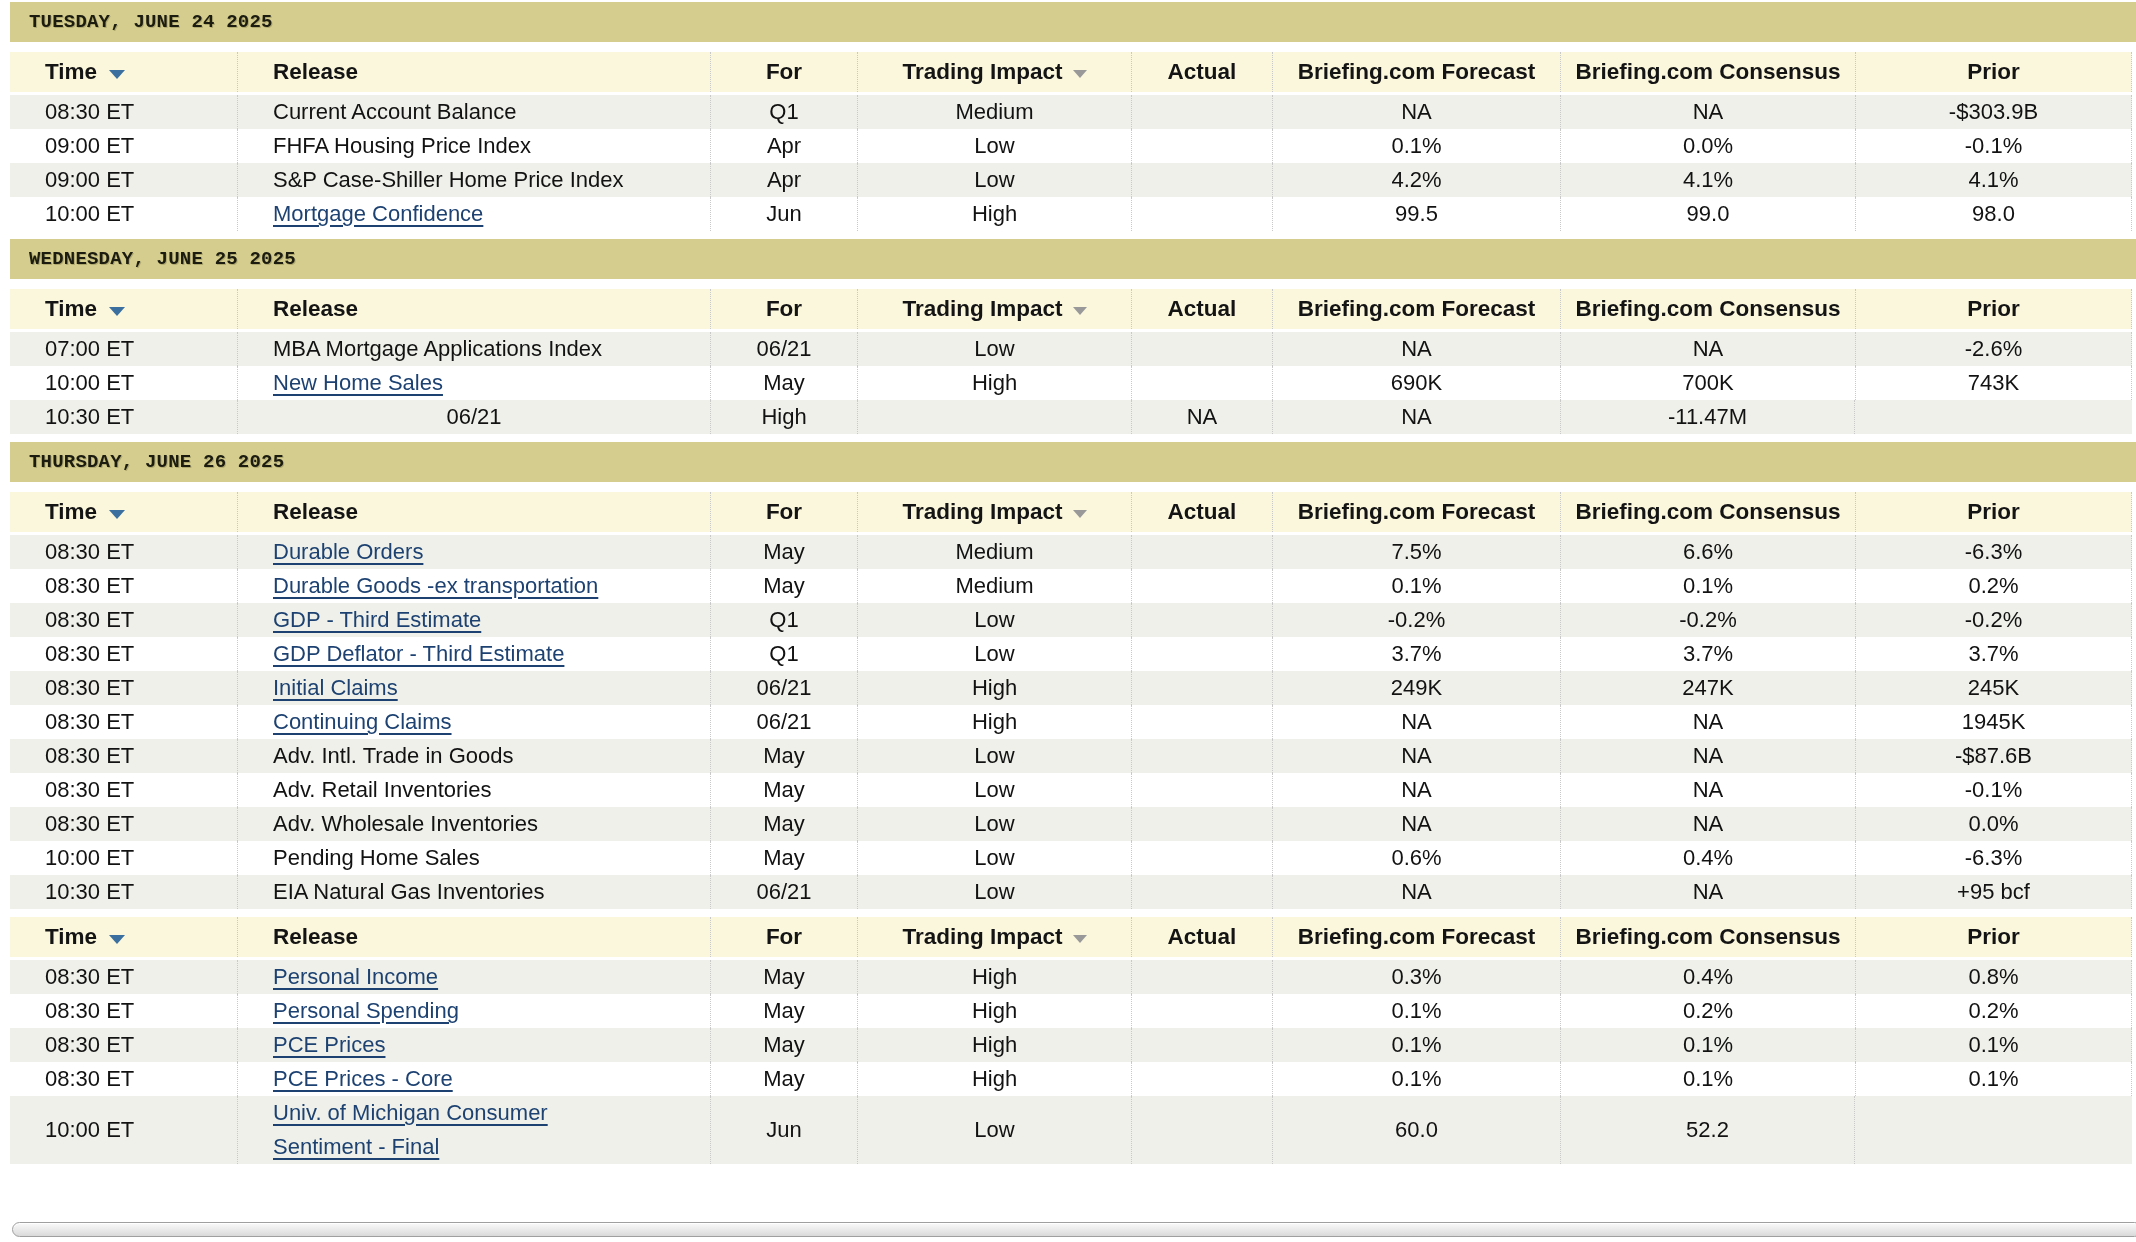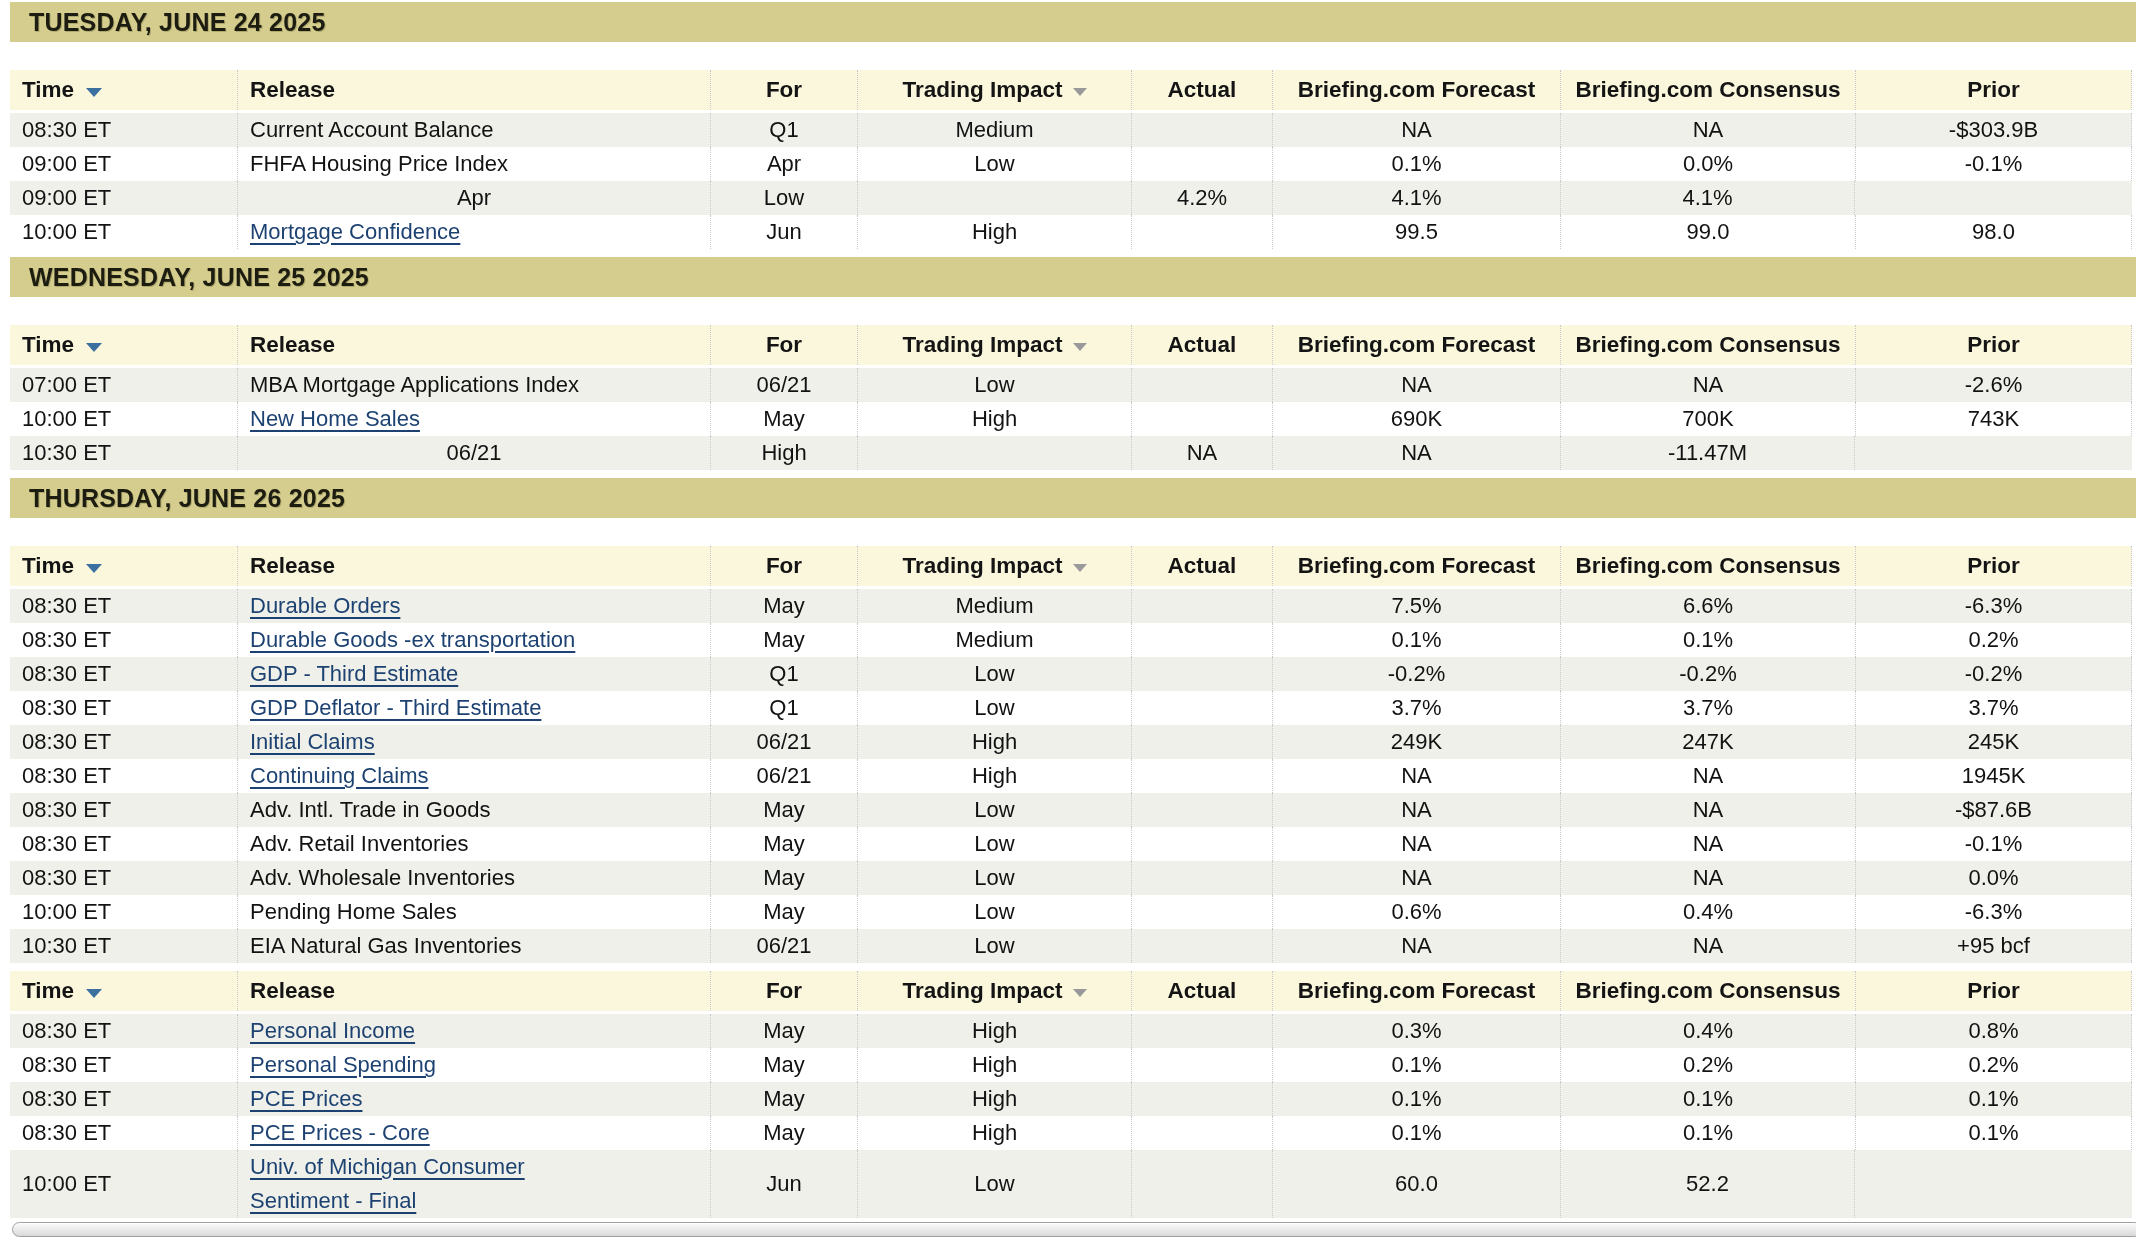--- a/index.html
+++ b/index.html
@@ -7,33 +7,34 @@
     width:2136px;height:1242px;overflow:hidden;position:relative;
     background:#ffffff;
     font-family:"Liberation Sans", sans-serif;
     -webkit-font-smoothing:antialiased;
   }
   #calendar{position:absolute;top:2px;left:10px;width:2126px;}
   .day-section{margin-bottom:8px;}
   .day-bar{
     height:40px;line-height:40px;width:2126px;box-sizing:border-box;
     background:var(--day-bar-bg,#d5cd8e);
-    font-size:25px;font-weight:bold;color:#1c1c10;
-    padding-left:19px;margin-bottom:28px;
+    font-size:19px;font-weight:bold;color:#1c1c10;
+    padding-left:19px;margin-bottom:10px;
     text-shadow:1px 1px 0 rgba(96,90,40,0.30);
     letter-spacing:0.2px;
+    font-family:Liberation Mono, monospace;
   }
   .grid{width:2122px;}
   .row{display:grid;grid-template-columns:227px 473px 147px 274px 141px 288px 295px 277px;}
   .header-row{background:var(--header-row-bg,#fbf7dc);margin-bottom:3px;}
   .header-row .c{min-height:40px;font-weight:bold;font-size:22.5px;color:#141414;}
   .data-row .c{min-height:34px;font-size:22px;color:#121212;line-height:34px;}
   .data-row:nth-child(even){background:var(--row-stripe-bg,#eef0e9);}
   .c{display:flex;align-items:center;justify-content:center;box-sizing:border-box;}
-  .c.left{justify-content:flex-start;padding-left:12px;}
+  .c.left{justify-content:flex-start;padding-left:35px;}
   .c + .c{border-left:1px dotted var(--divider,#c9c9c9);}
   .c:last-child{border-right:1px dotted var(--divider,#c9c9c9);justify-content:center;}
   .arrow{
     width:0;height:0;flex:0 0 auto;
     border-left:8px solid transparent;border-right:8px solid transparent;
     border-top:9px solid #999999;
     margin-left:12px;margin-top:4px;
   }
   .arrow.impact{border-left-width:7px;border-right-width:7px;border-top-width:8px;margin-left:10px;}
   a.rel-link{
@@ -135,20 +136,23 @@
             <span class="">0.0%</span>
           </div>
           <div class="c center">
             <span class="">-0.1%</span>
           </div>
         </div>
         <div class="row data-row">
           <div class="c left">
             <span class="">09:00 ET</span>
           </div>
+          <div class="c left">
+            <span class="rel-text">S&amp;P Case-Shiller Home Price Index</span>
+          </div>
           <div class="c center">
             <span class="">Apr</span>
           </div>
           <div class="c center">
             <span class="">Low</span>
           </div>
           <div class="c center">
             <span class=""></span>
           </div>
           <div class="c center">

